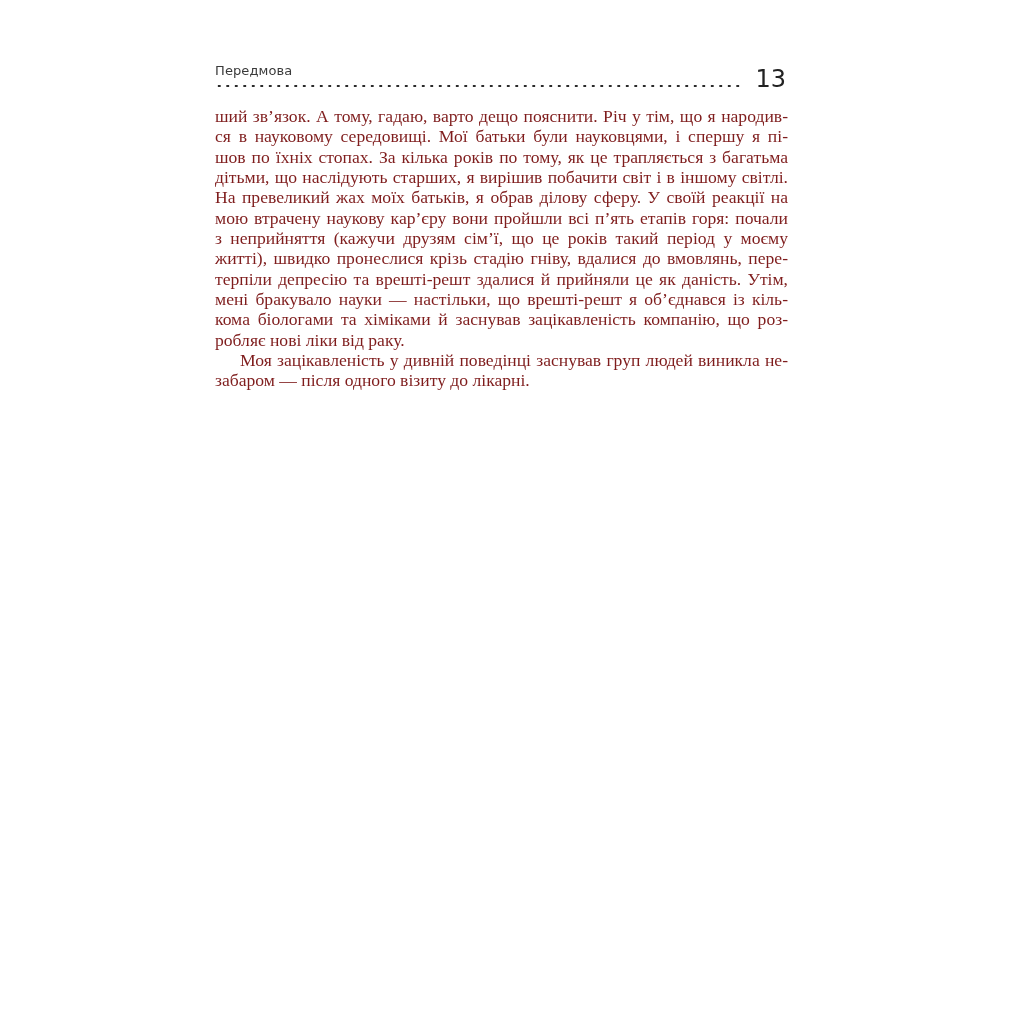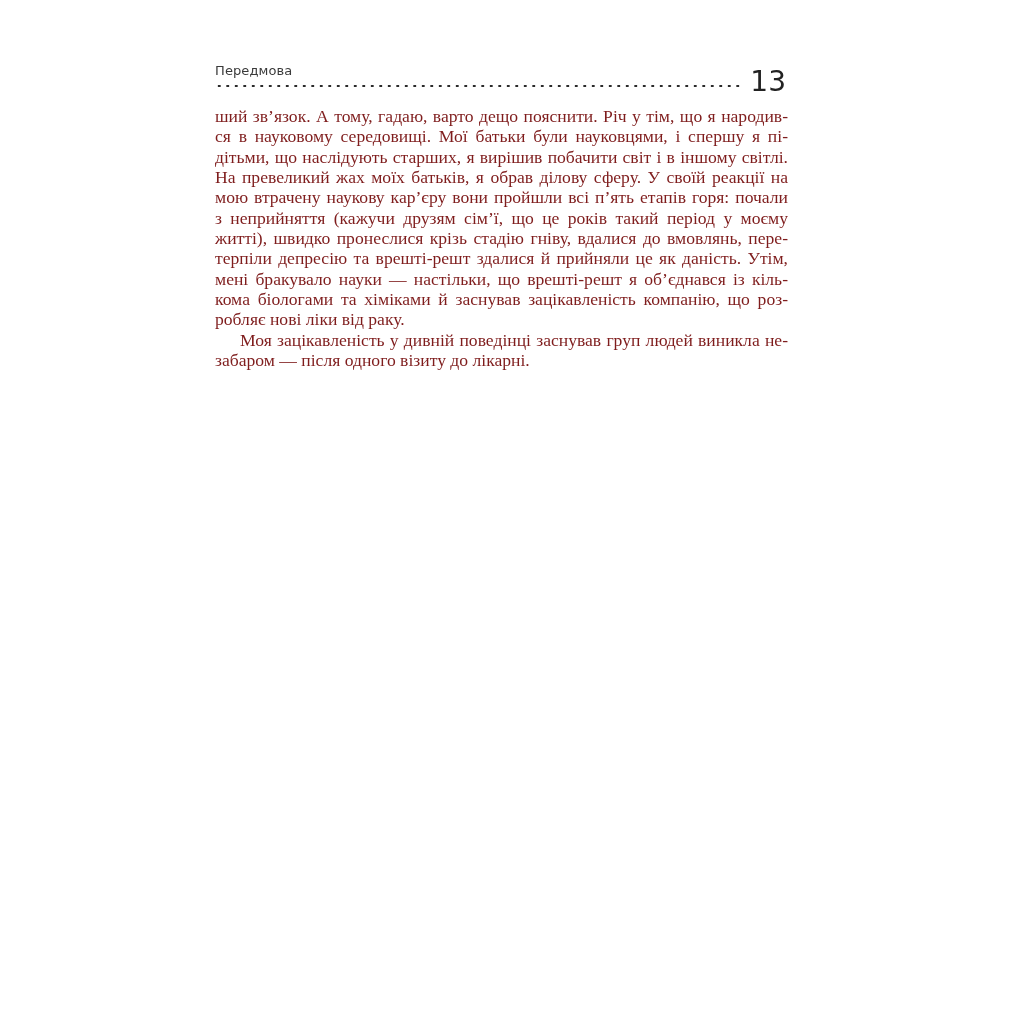--- a/index.html
+++ b/index.html
@@ -19,21 +19,21 @@
     font-family: "DejaVu Sans", sans-serif; font-size: 13px; color: #3a3a3a;
     letter-spacing: 0.1px;
   }
   .head-dots {
     position: absolute; left: 0; top: 22px; width: 528px; height: 4px;
     background-image: radial-gradient(circle, #2b2b2b 1.2px, transparent 1.5px);
     background-size: 8.5px 4px; background-repeat: repeat-x;
   }
   .page-number {
     position: absolute; right: 2px; top: 3px;
-    font-family: "DejaVu Sans", sans-serif; font-size: 28px; color: #222;
+    font-family: "DejaVu Sans", sans-serif; font-size: 24px; color: #222;
     font-weight: normal;
     text-align: right;
   }
   .body-text {
     position: absolute; left: 215px; top: 106px; width: 573px;
     font-family: "Liberation Serif", "DejaVu Serif", serif;
     font-size: 17.6px; line-height: 20.35px; color: #7f1d1d;
   }
   .line {
     display: block; white-space: nowrap; text-align: justify;
@@ -49,20 +49,21 @@
   <div class="running-head">
     <span class="head-label">Передмова</span>
     <div class="head-dots"></div>
     <span class="page-number">13</span>
   </div>
 
   <div class="body-text">
     <div>
       <span class="line">ший зв’язок. А тому, гадаю, варто дещо пояснити. Річ у тім, що я народив-</span>
       <span class="line">ся в науковому середовищі. Мої батьки були науковцями, і спершу я пі-</span>
+      <span class="line">шов по їхніх стопах. За кілька років по тому, як це трапляється з багатьма</span>
       <span class="line">дітьми, що наслідують старших, я вирішив побачити світ і в іншому світлі.</span>
       <span class="line">На превеликий жах моїх батьків, я обрав ділову сферу. У своїй реакції на</span>
       <span class="line">мою втрачену наукову кар’єру вони пройшли всі п’ять етапів горя: почали</span>
       <span class="line">з неприйняття (кажучи друзям сім’ї, що це років такий період у моєму</span>
       <span class="line">житті), швидко пронеслися крізь стадію гніву, вдалися до вмовлянь, пере-</span>
       <span class="line">терпіли депресію та врешті-решт здалися й прийняли це як даність. Утім,</span>
       <span class="line">мені бракувало науки — настільки, що врешті-решт я об’єднався із кіль-</span>
       <span class="line">кома біологами та хіміками й заснував зацікавленість компанію, що роз-</span>
       <span class="line last">робляє нові ліки від раку.</span>
     </div>

